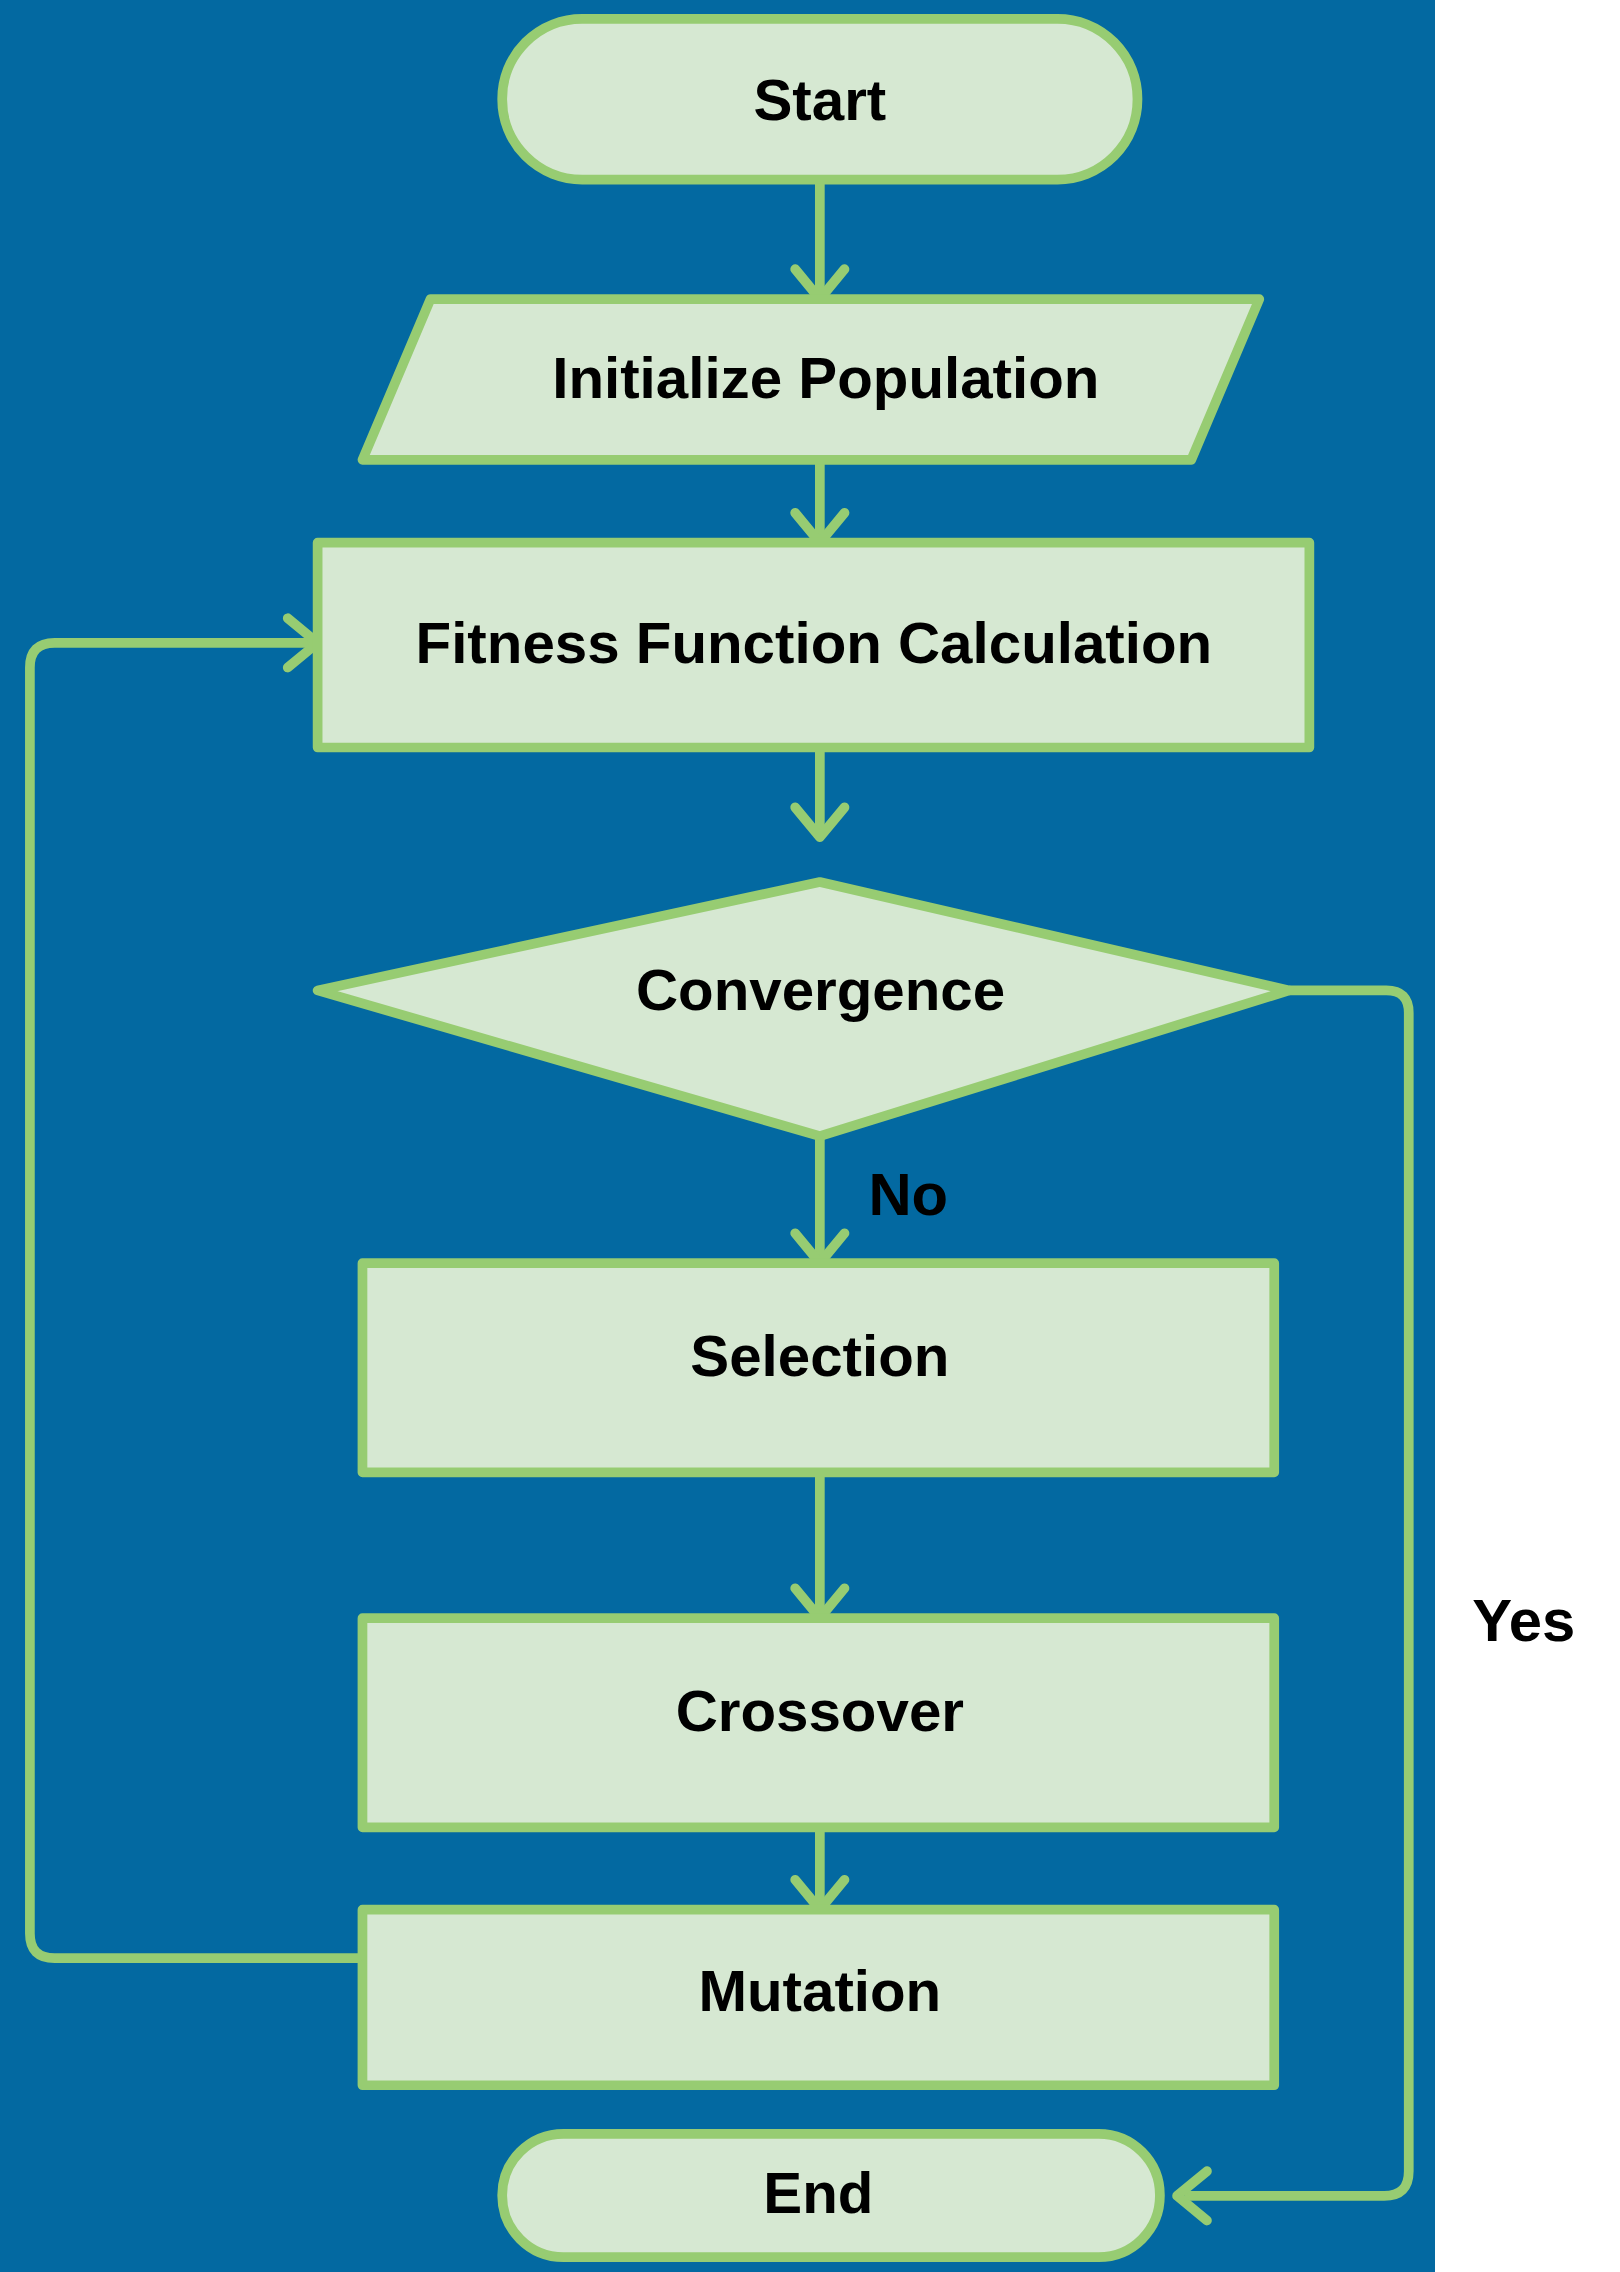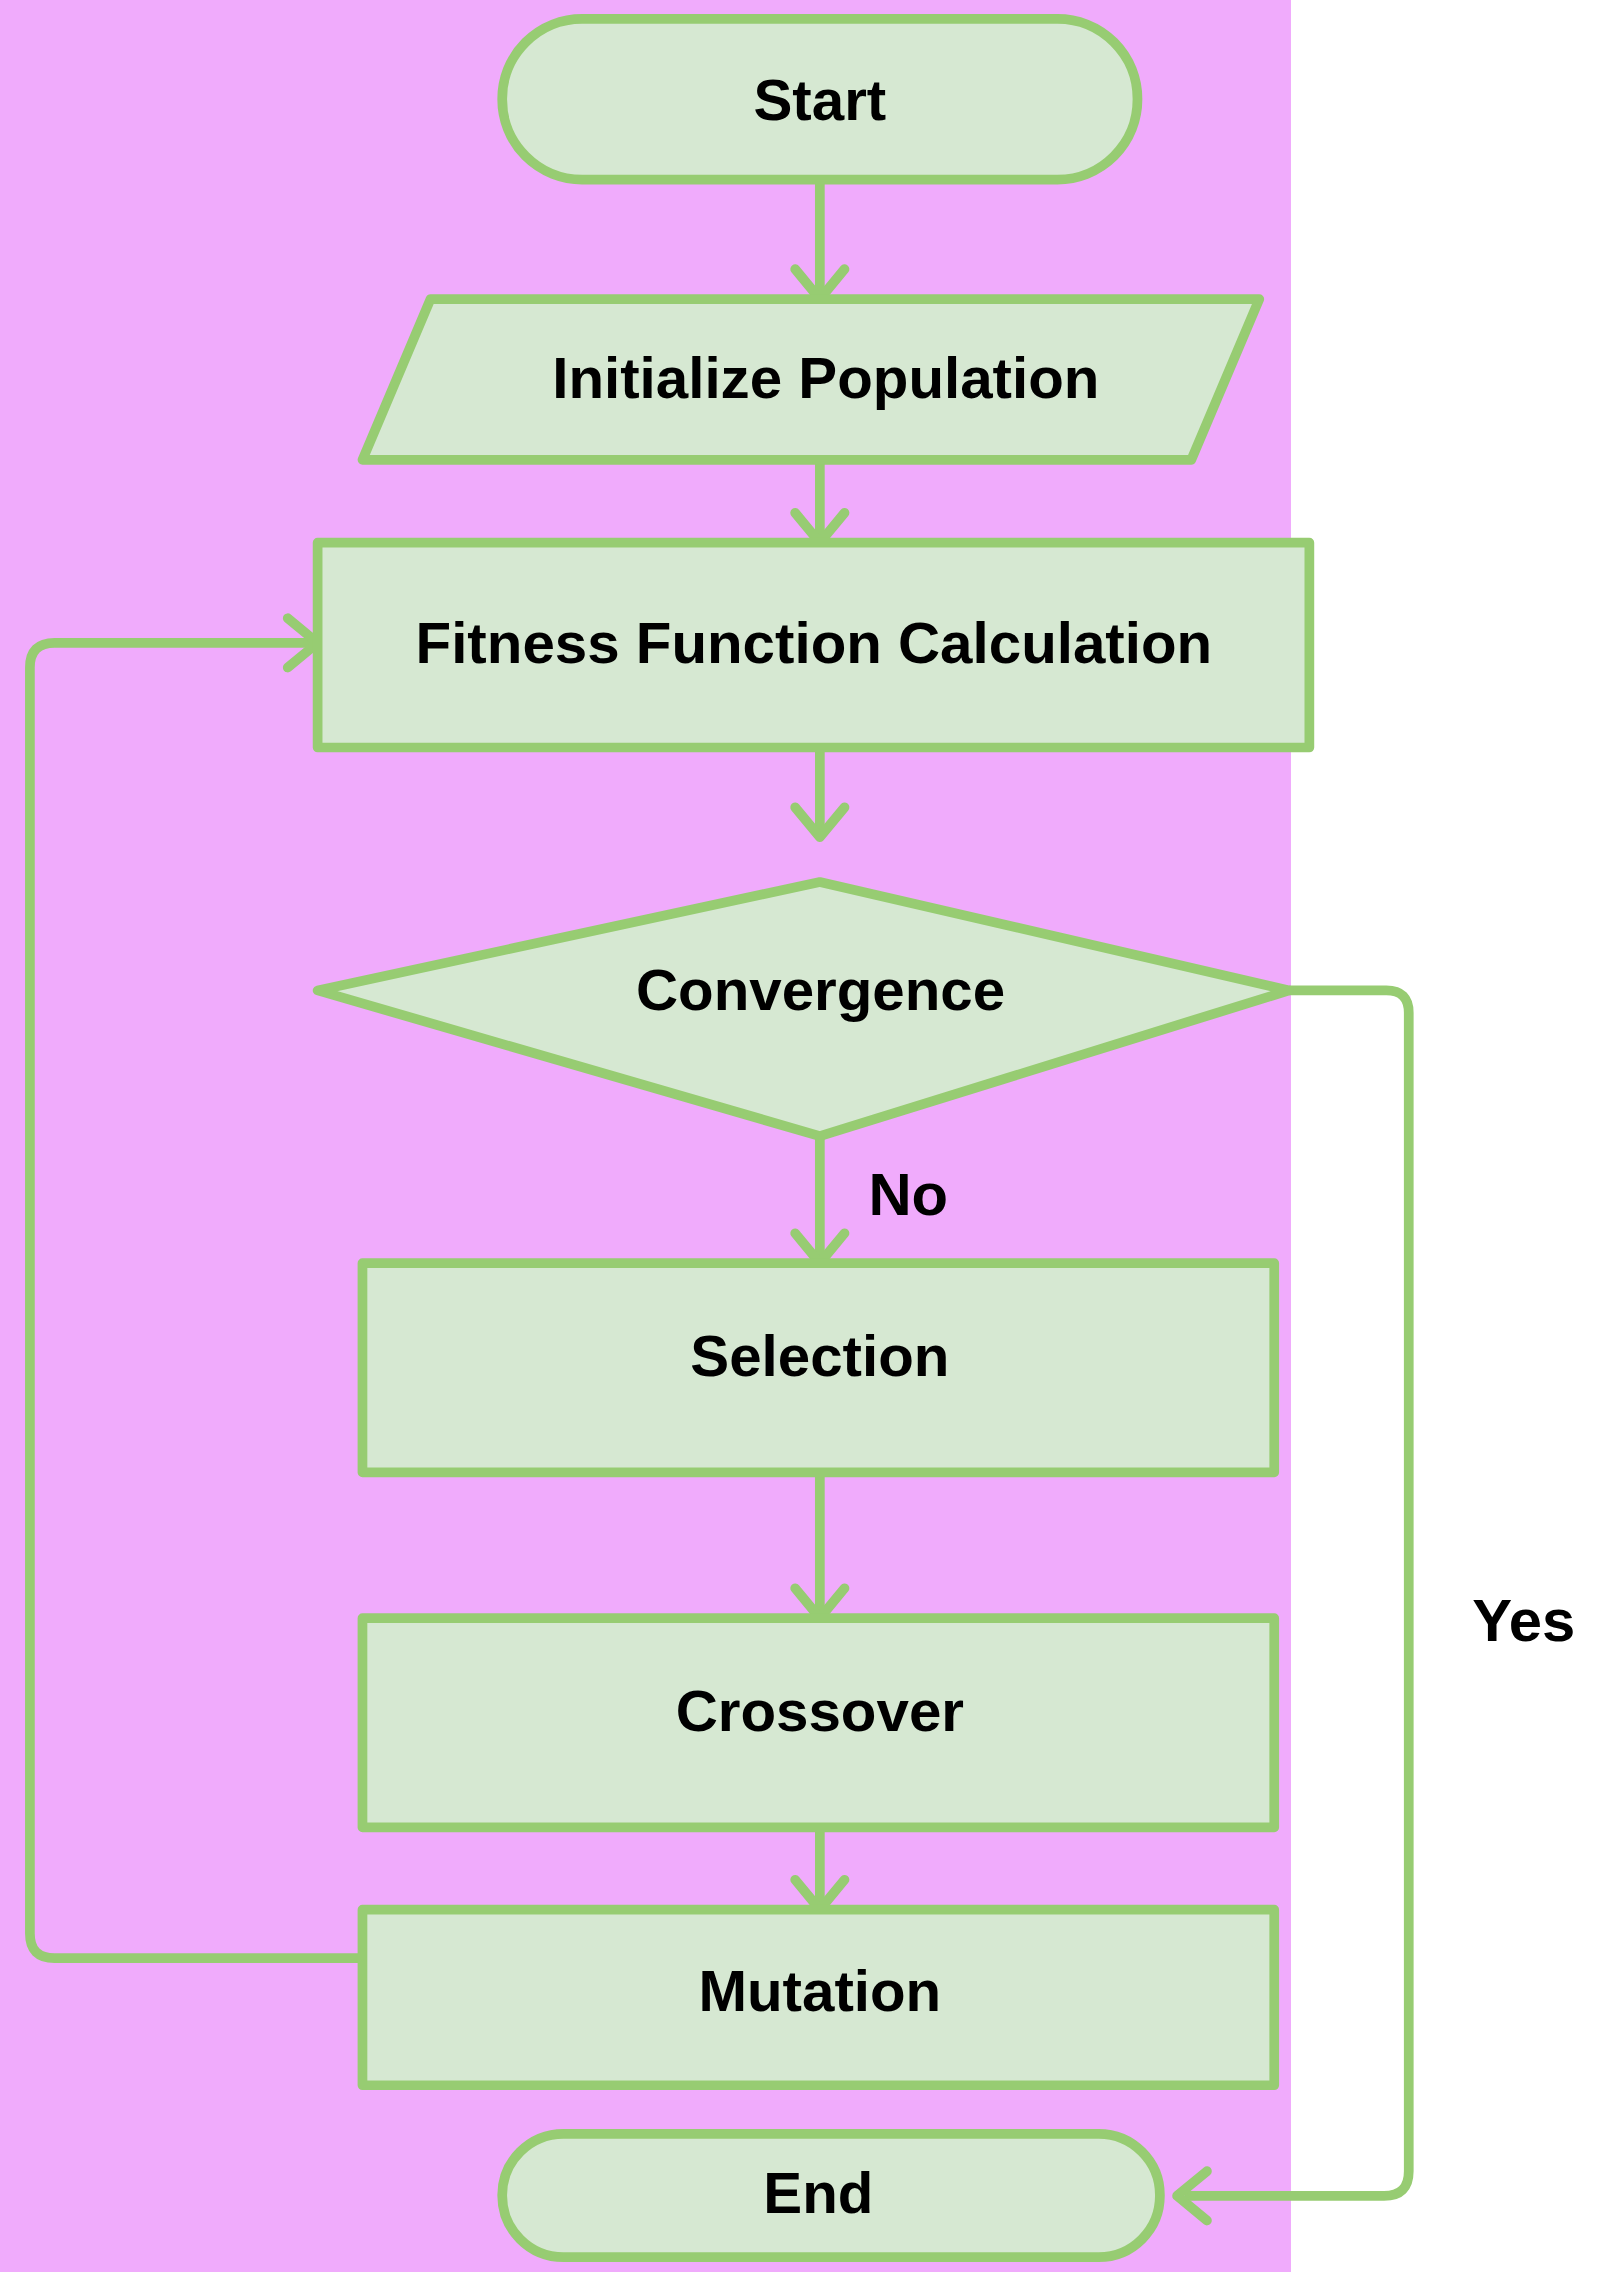--- a/index.html
+++ b/index.html
@@ -8,23 +8,23 @@
     background: #ffffff;
   }
   body {
     width: 1621px;
     height: 2273px;
     font-family: "Liberation Sans", sans-serif;
     overflow: hidden;
   }
   #flow-root {
     position: relative;
-    width: 1291px;
+    width: 1435px;
     height: 2273px;
-    background: #f0abfc;
+    background: #0369a1;
   }
   svg.flow-canvas {
     display: block;
     width: 1621px;
     height: 2273px;
   }
   .node-shape {
     fill: #d6e8d2;
     stroke: #97cc72;
     stroke-width: 13;

